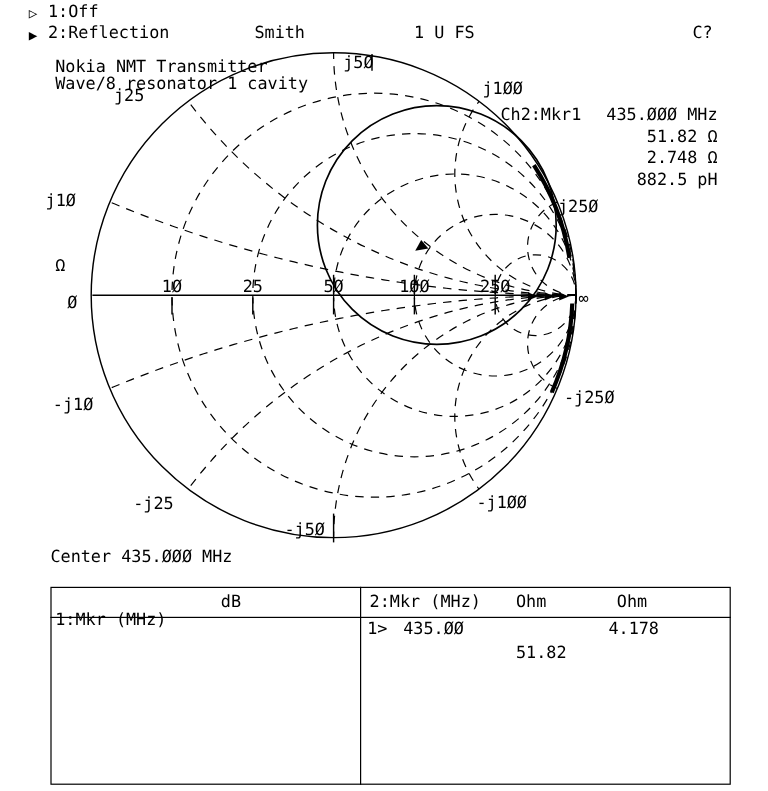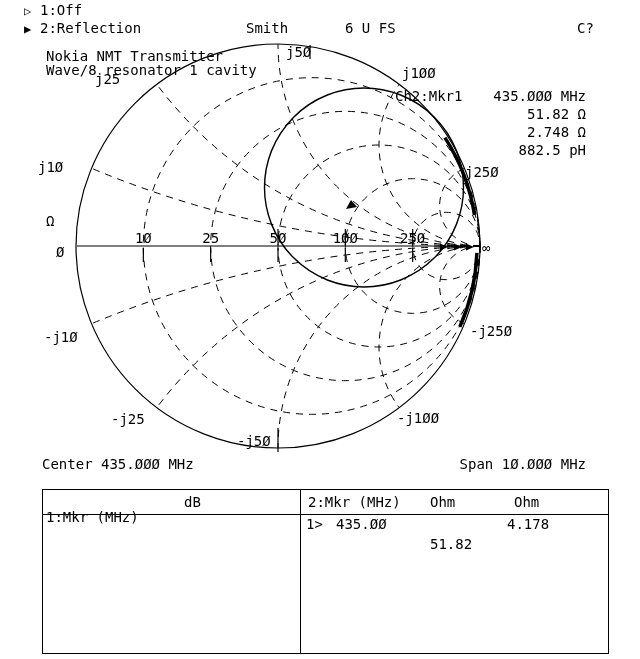--- a/index.html
+++ b/index.html
@@ -1,21 +1,21 @@
 <!DOCTYPE html>
 <html><head>
 <meta charset="utf-8">
 <style>
   html,body{margin:0;padding:0;background:#fff;}
   #screen{
     position:relative;width:640px;height:659px;background:#fff;overflow:hidden;
     font-family:"DejaVu Sans Mono","DejaVu Sans",monospace;color:#000;
   }
   .txt{position:absolute;white-space:pre;font-size:14px;line-height:15px;z-index:2;}
-  .ra{right:54px;text-align:center;}
+  .ra{right:42px;text-align:center;}
   .tri{font-size:12px;line-height:14px;}
   #smith-svg{position:absolute;left:0;top:0;z-index:3;pointer-events:none;}
   #smith-svg .solid{fill:none;stroke:#000;stroke-width:1.2;}
   #smith-svg .dash{fill:none;stroke:#000;stroke-width:1;stroke-dasharray:7 6;}
   #smith-svg .trace{fill:none;stroke:#000;stroke-width:1.4;}
   #smith-svg .trace-thick{fill:none;stroke:#000;stroke-width:3.5;}
   #smith-svg .fill{fill:#000;stroke:none;}
   #smith-svg text{font-family:"DejaVu Sans Mono","DejaVu Sans",monospace;font-size:14px;fill:#000;}
   .tbl-box{position:absolute;left:42px;top:489px;width:565px;height:163px;border:1px solid #000;z-index:1;}
   .tbl-divider{position:absolute;left:300px;top:489px;width:1px;height:165px;background:#000;z-index:1;}
@@ -23,28 +23,28 @@
 </style>
 </head>
 <body>
 
 <div id="screen">
 
   <span class="txt tri" style="left:24px;top:4px">▷</span>
   <span class="txt" style="left:40px;top:3px">1:Off</span>
   <span class="txt tri" style="left:24px;top:22px">▶</span>
   <span class="txt" style="left:40px;top:21px">2:Reflection</span>
-  <span class="txt" style="left:246px;top:21px">Smith</span>
-  <span class="txt" style="left:345px;top:21px">6 U FS</span>
+  <span class="txt" style="left:212px;top:21px">Smith</span>
+  <span class="txt" style="left:345px;top:21px">1 U FS</span>
   <span class="txt" style="left:577px;top:21px">C?</span>
 
   <span class="txt" style="left:46px;top:49px">Nokia NMT Transmitter</span>
   <span class="txt" style="left:46px;top:63px">Wave/8 resonator 1 cavity</span>
 
-  <span class="txt" style="left:395px;top:89px">Ch2:Mkr1</span>
+  <span class="txt" style="left:417px;top:89px">Ch2:Mkr1</span>
   <span class="txt ra" style="top:89px">435.ØØØ MHz</span>
   <span class="txt ra" style="top:107px">51.82 Ω</span>
   <span class="txt ra" style="top:125px">2.748 Ω</span>
   <span class="txt ra" style="top:143px">882.5 pH</span>
 
   <svg id="smith-svg" width="640" height="659">
       <circle cx="311.66666666666663" cy="246" r="168.33333333333331" class="dash"></circle>
       <line x1="143.33333333333334" y1="248" x2="143.33333333333334" y2="262" class="solid"></line>
       <text x="143.33333333333334" y="243" text-anchor="middle">1Ø</text>
       <circle cx="345.33333333333337" cy="246" r="134.66666666666666" class="dash"></circle>
@@ -92,21 +92,20 @@
       <circle cx="364" cy="187.5" r="99.5" class="trace"></circle>
       <path d="M 444.9 137.6 A 199 199 0 0 1 474.5 214.9" class="trace-thick"></path>
       <path d="M 476.9 252.9 A 199 199 0 0 1 459.8 326.9" class="trace-thick"></path>
       <polygon points="448,247 440,243.5 440,250.5" class="fill"></polygon>
       <polygon points="462,247 454,243.5 454,250.5" class="fill"></polygon>
       <polygon points="474,247 466,243.5 466,250.5" class="fill"></polygon>
       <polygon points="351,200 346,209 357,207" class="fill"></polygon>
     </svg>
 
   <span class="txt" style="left:42px;top:457px">Center 435.ØØØ MHz</span>
-  <span class="txt ra" style="top:457px">Span 1Ø.ØØØ MHz</span>
 
   <div class="tbl-box"></div>
   <div class="tbl-divider"></div>
   <div class="tbl-headline"></div>
   <span class="txt" style="left:46px;top:510px">1:Mkr (MHz)</span>
   <span class="txt" style="left:184px;top:495px">dB</span>
   <span class="txt" style="left:308px;top:495px">2:Mkr (MHz)</span>
   <span class="txt" style="left:430px;top:495px">Ohm</span>
   <span class="txt" style="left:514px;top:495px">Ohm</span>
   <div>

